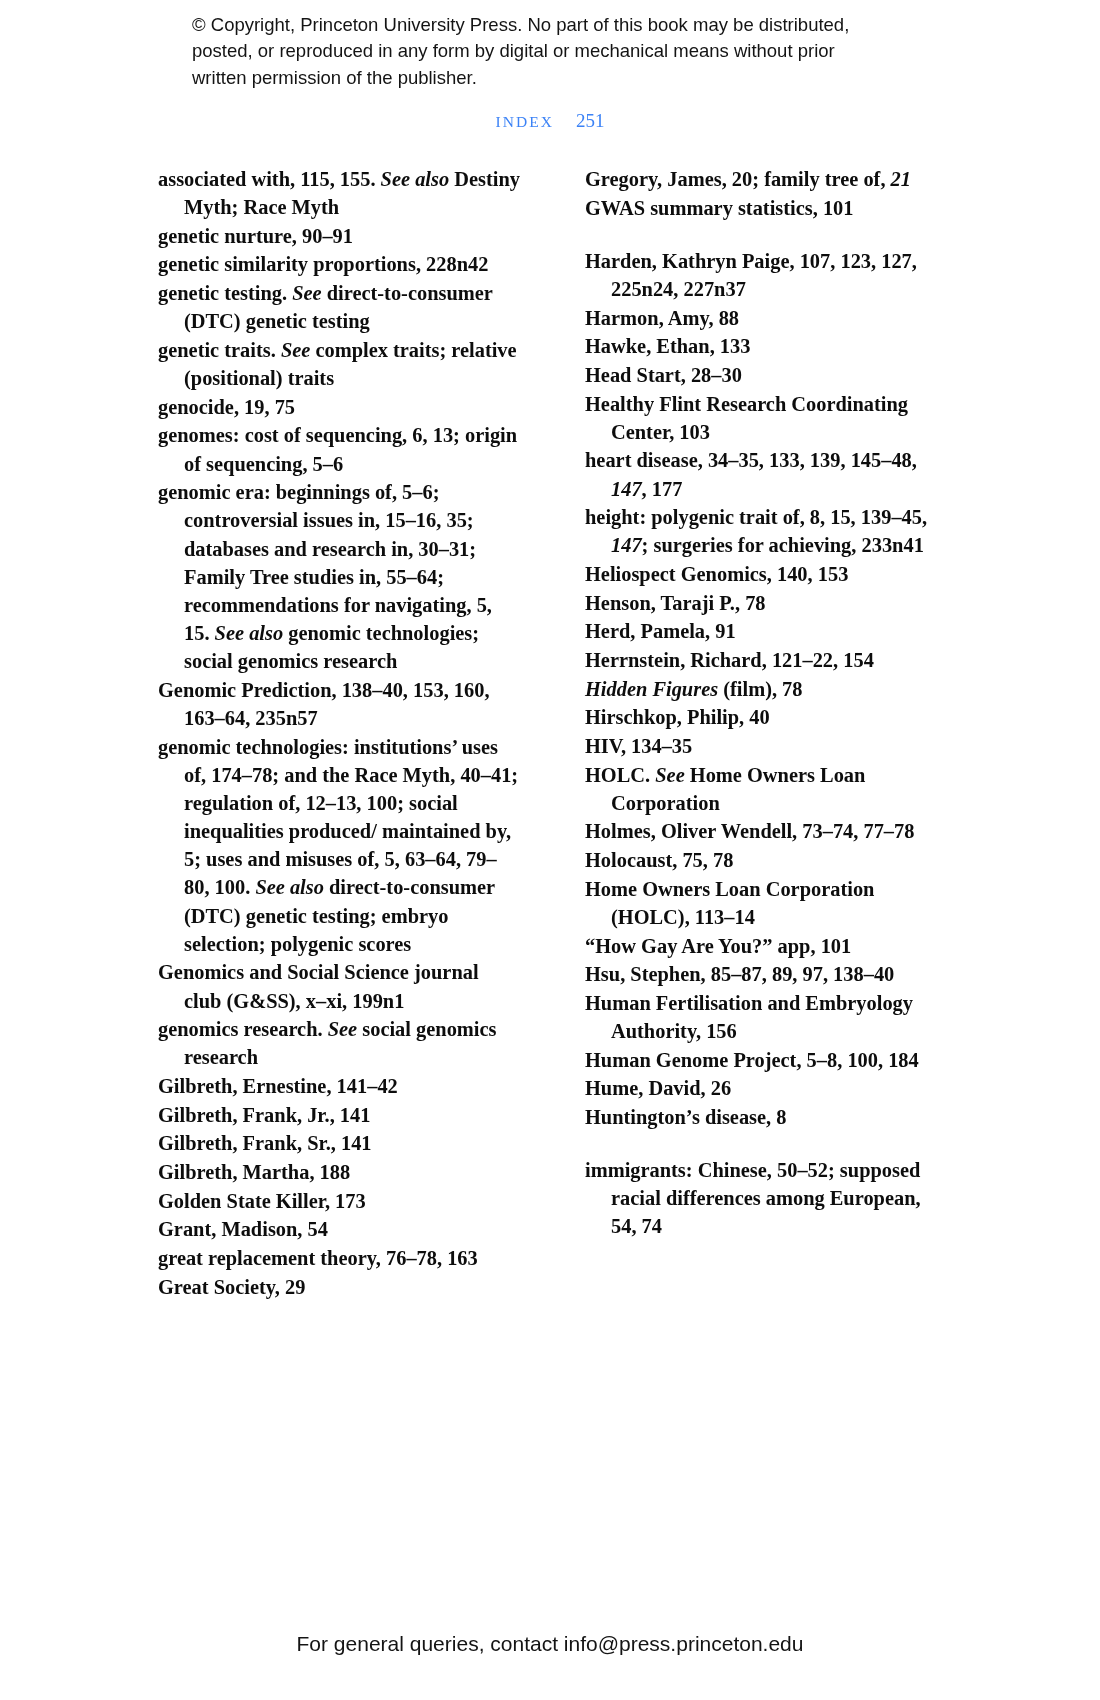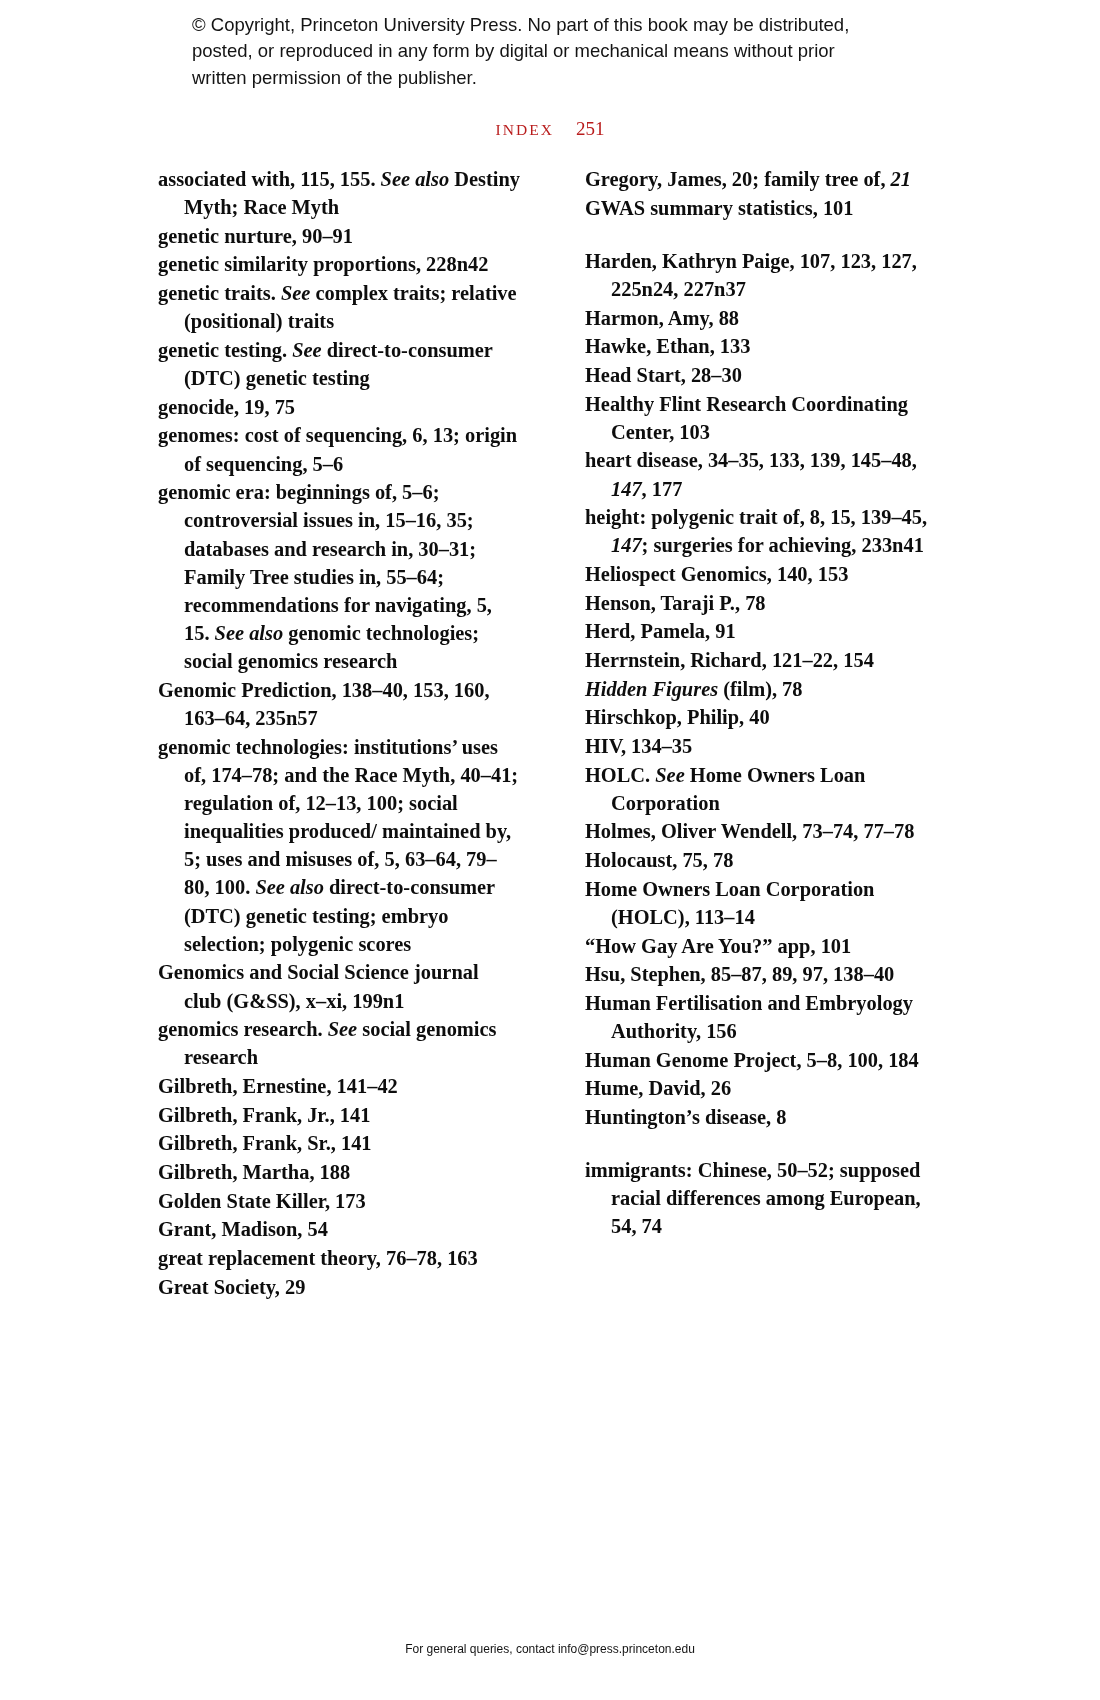--- a/index.html
+++ b/index.html
@@ -36,22 +36,21 @@
 
   
   .running-head {
     position: absolute;
     top: 110px;
     left: 0;
     width: 1100px;
     text-align: center;
     font-family: "Liberation Serif", serif;
     font-size: 17px;
-    color: #b91c1c;
-    margin-top: 8px;
+    color: #3b82f6;
   }
   .running-head .rh-label {
     letter-spacing: 2.1px;
     font-size: 15.5px;
   }
   .running-head .rh-page {
     font-size: 19px;
     margin-left: 22px;
     letter-spacing: 0;
   }
@@ -87,42 +86,42 @@
   }
 
   
   .footer {
     position: absolute;
     bottom: 44px;
     left: 0;
     width: 1100px;
     text-align: center;
     font-family: "Liberation Sans", sans-serif;
-    font-size: 12px;
+    font-size: 21px;
     color: #141414;
   }
 </style>
 </head>
 <body>
 
 <div class="page">
 
   <div class="copyright">© Copyright, Princeton University Press. No part of this book may be distributed, posted, or reproduced in any form by digital or mechanical means without prior written permission of the publisher.</div>
 
   <div class="running-head">
     <span class="rh-label">INDEX</span><span class="rh-page">251</span>
   </div>
 
   <div class="index-body">
     <div class="col">
         <p class="entry">associated with, 115, 155. <i>See also</i> Destiny Myth; Race Myth</p>
         <p class="entry">genetic nurture, 90–91</p>
         <p class="entry">genetic similarity proportions, 228n42</p>
+        <p class="entry">genetic testing. <i>See</i> direct-to-consumer (DTC) genetic testing</p>
         <p class="entry">genetic traits. <i>See</i> complex traits; relative (positional) traits</p>
-        <p class="entry">genetic testing. <i>See</i> direct-to-consumer (DTC) genetic testing</p>
         <p class="entry">genocide, 19, 75</p>
         <p class="entry">genomes: cost of sequencing, 6, 13; origin of sequencing, 5–6</p>
         <p class="entry">genomic era: beginnings of, 5–6; controversial issues in, 15–16, 35; databases and research in, 30–31; Family Tree studies in, 55–64; recommendations for navigating, 5, 15. <i>See also</i> genomic technologies; social genomics research</p>
         <p class="entry">Genomic Prediction, 138–40, 153, 160, 163–64, 235n57</p>
         <p class="entry">genomic technologies: institutions’ uses of, 174–78; and the Race Myth, 40–41; regulation of, 12–13, 100; social inequalities produced/ maintained by, 5; uses and misuses of, 5, 63–64, 79–80, 100. <i>See also</i> direct-to-consumer (DTC) genetic testing; embryo selection; polygenic scores</p>
         <p class="entry">Genomics and Social Science journal club (G&amp;SS), x–xi, 199n1</p>
         <p class="entry">genomics research. <i>See</i> social genomics research</p>
         <p class="entry">Gilbreth, Ernestine, 141–42</p>
         <p class="entry">Gilbreth, Frank, Jr., 141</p>
         <p class="entry">Gilbreth, Frank, Sr., 141</p>

